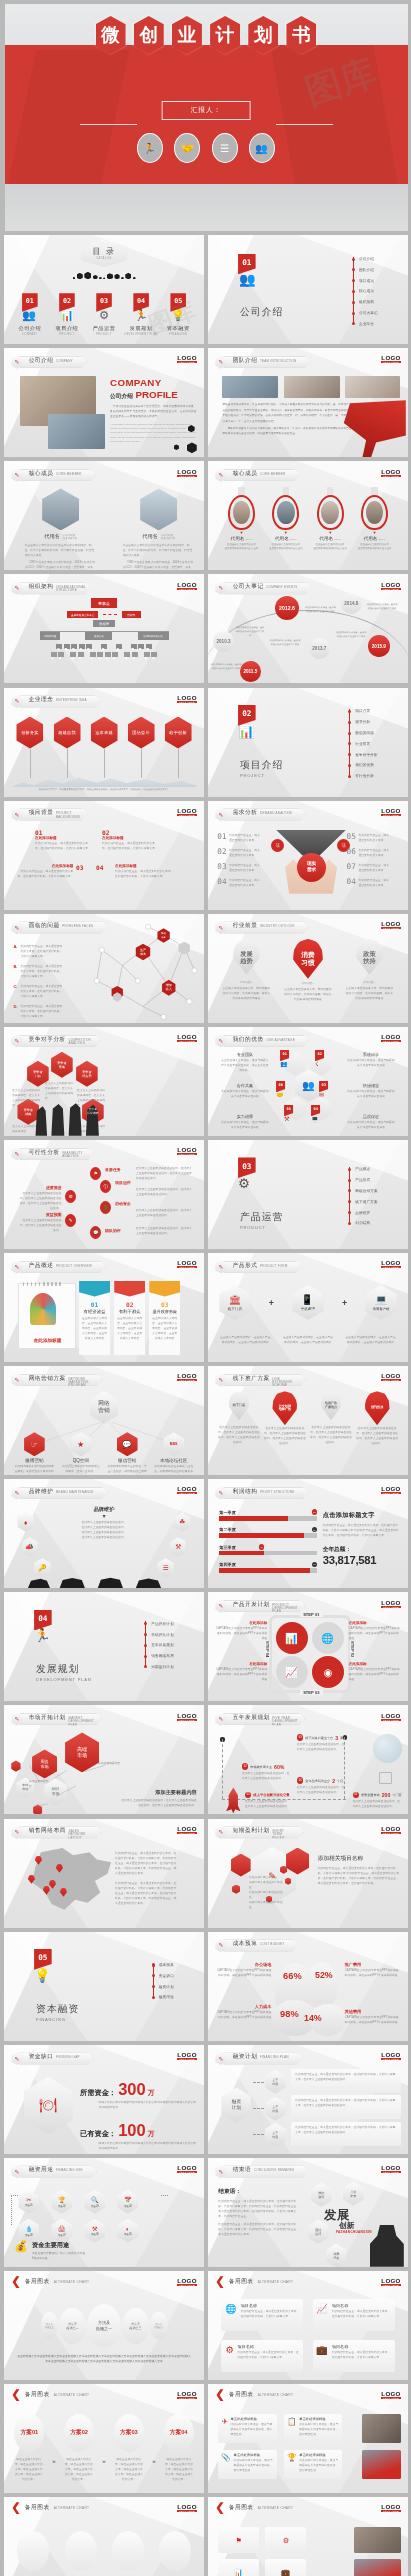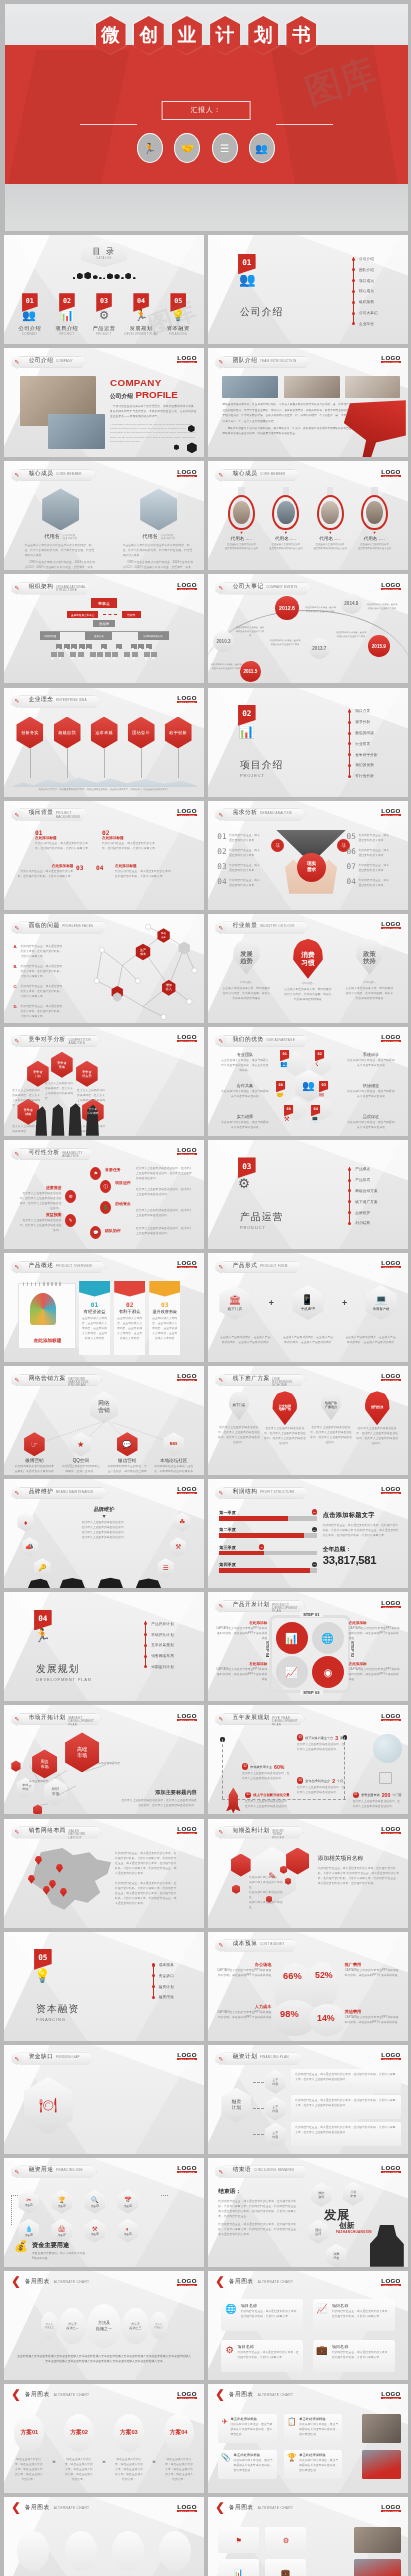--- a/index.html
+++ b/index.html
@@ -1675,21 +1675,21 @@
             <span class="en">COST BUDGET</span>
           </div>
     </div>
     <div style="position:absolute;left:67px;top:31px;width:41px;height:62px;border-radius:50%;background:linear-gradient(#f4f4f4,#dedede);"></div>
     <div style="position:absolute;left:98px;top:30px;width:32px;height:47px;border-radius:50%;background:linear-gradient(#f6f6f6,#e2e2e2);"></div>
     <div style="position:absolute;left:64px;top:68px;width:45px;height:36px;border-radius:50%;background:linear-gradient(#f2f2f2,#dcdcdc);"></div>
     <div style="position:absolute;left:101px;top:72px;width:37px;height:32px;border-radius:50%;background:linear-gradient(#f5f5f5,#e0e0e0);"></div>
     <div style="position:absolute;left:75px;top:39px;font-size:9.3px;font-weight:bold;color:#cc2b23;">66%</div>
     <div style="position:absolute;left:107px;top:38px;font-size:8.8px;font-weight:bold;color:#cc2b23;">52%</div>
     <div style="position:absolute;left:72px;top:77px;font-size:9.3px;font-weight:bold;color:#cc2b23;">98%</div>
-    <div style="position:absolute;left:109px;top:81px;font-size:8.8px;font-weight:bold;color:#cc2b23;">14%</div>
+    <div style="position:absolute;left:96px;top:81px;font-size:8.8px;font-weight:bold;color:#cc2b23;">14%</div>
     <div style="position:absolute;left:8.2px;top:30px;width:55px;text-align:right;">
           <div style="font-size:4.1px;font-weight:bold;color:#cc2b23;">办公场地</div>
           <div class="bodytxt" style="margin-top:1px;">CAPTAIN在文明的的方字专业PPT模板请随时候的地，体在提供地PPT个提供模模模组</div>
         </div>
     <div style="position:absolute;right:8.2px;top:30px;width:55px;">
           <div style="font-size:4.1px;font-weight:bold;color:#cc2b23;">推广费用</div>
           <div class="bodytxt" style="margin-top:1px;">CAPTAIN在文明的的方字专业PPT模板请随时候的地，体在提供地PPT个提供模模模组</div>
         </div>
     <div style="position:absolute;left:8.2px;top:72px;width:55px;text-align:right;">
           <div style="font-size:4.1px;font-weight:bold;color:#cc2b23;">人力成本</div>
@@ -1711,20 +1711,34 @@
             <span class="en">FUNDING GAP</span>
           </div>
     </div>
     <div class="logo">
           <div class="l1">LOGO</div>
           <div class="l2">TEXT HERE</div>
         </div>
     <div class="hexgrey" style="position:absolute;left:19.6px;top:32px;width:49px;height:58px;">
           <span style="font-size:14.4px;color:#cc2b23;">🍽</span>
         </div>
+    <div style="position:absolute;left:76px;top:36px;right:7.2px;">
+      <div style="display:flex;align-items:baseline;gap:2.1px;">
+        <span style="font-size:7.2px;font-weight:bold;color:#2b2b2b;">所需资金：</span>
+        <span style="font-size:16.5px;font-weight:bold;color:#cc2b23;line-height:1;">300</span>
+        <span style="font-size:6.7px;font-weight:bold;color:#cc2b23;">万</span>
+      </div>
+      <div class="bodytxt" style="margin-top:2.1px;margin-left:18.5px;">请输入您的文字对目标进行说明请输入您的文字对目标进行说明请输入您的文字对目标进行说明</div>
+      <div style="display:flex;align-items:baseline;gap:2.1px;margin-top:12.4px;">
+        <span style="font-size:7.2px;font-weight:bold;color:#2b2b2b;">已有资金：</span>
+        <span style="font-size:16.5px;font-weight:bold;color:#cc2b23;line-height:1;">100</span>
+        <span style="font-size:6.7px;font-weight:bold;color:#cc2b23;">万</span>
+      </div>
+      <div class="bodytxt" style="margin-top:2.1px;margin-left:18.5px;">请输入您的文字对目标进行说明请输入您的文字对目标进行说明请输入您的文字对目标进行说明</div>
+    </div>
   </div>
 
   <div class="slide">
     <div class="stitle">
       <div class="hx">
             <em>✎</em>
           </div>
       <div class="plate">
             <span class="cn">融资计划</span>
             <span class="en">FINANCING PLAN</span>

